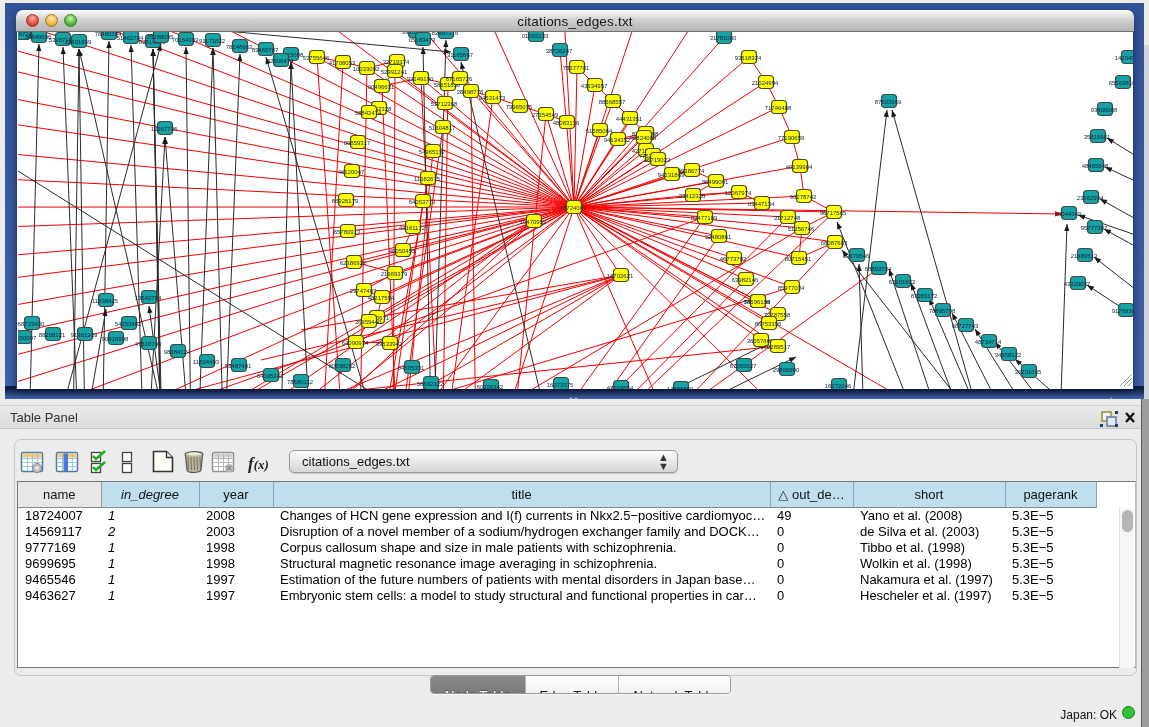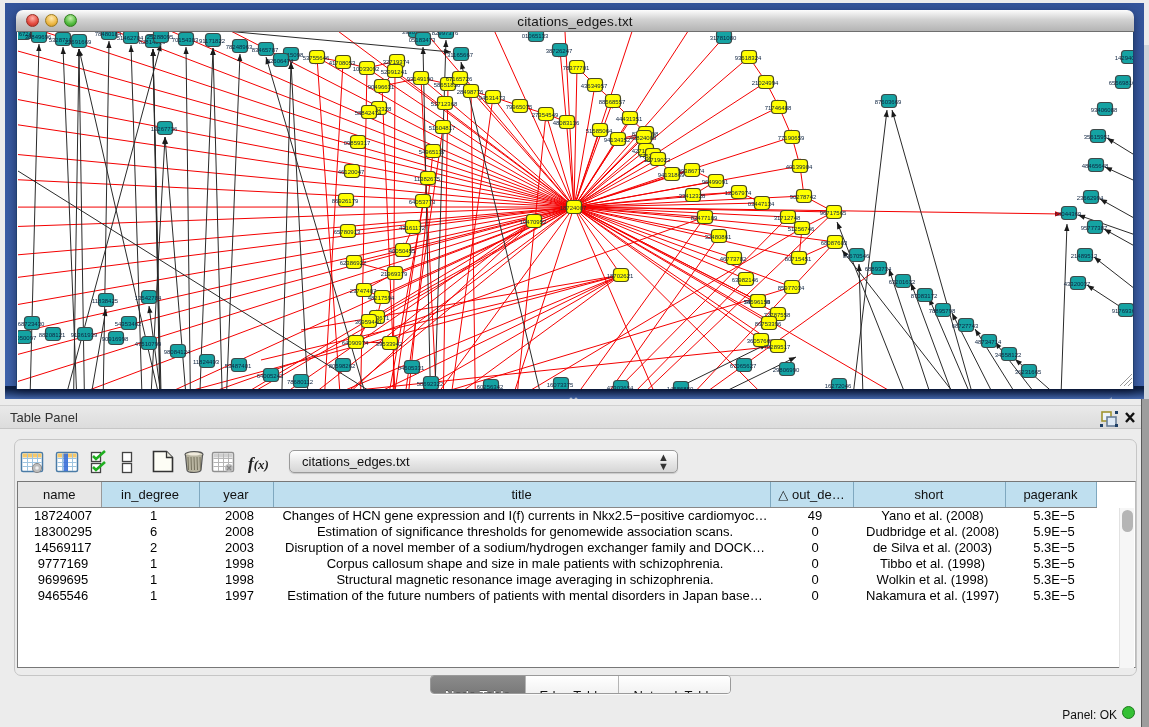--- a/index.html
+++ b/index.html
@@ -14,39 +14,39 @@
   border-bottom:1px solid #6f6f6f; }
 #title { position:absolute; width:100%; text-align:center; top:4px; font-size:13.5px;
   color:#161616; font-weight:normal; letter-spacing:0.2px; }
 .tl { position:absolute; top:4px; width:13px; height:13px; border-radius:50%; }
 #tl1 { left:10px; background:radial-gradient(circle at 50% 30%, #ffb0a8, #e3493e 60%, #b33126); border:1px solid #9a2b22;}
 #tl2 { left:29px; background:radial-gradient(circle at 50% 30%, #ffe9b0, #edb844 60%, #c08a1e); border:1px solid #9d7a1d;}
 #tl3 { left:48px; background:radial-gradient(circle at 50% 30%, #c8f0b0, #52bb3e 60%, #2e8f1f); border:1px solid #2f7d1c;}
 #canvas { position:absolute; left:0; top:22px; width:1118px; height:357px;
   background:#fff; overflow:hidden; border-left:1px solid #20406f; border-right:1px solid #20406f; }
 #canvas svg { left:1px !important; top:0 !important; }
-#panel { position:absolute; left:0; top:399px; width:1149px; height:328px; background:#ececec;text-align:center; }
+#panel { position:absolute; left:0; top:399px; width:1149px; height:328px; background:#ececec; }
 #phead { position:absolute; left:0; top:6px; width:1141px; height:24px;
   background:linear-gradient(#e9e9e9,#dcdcdc); border-top:1px solid #d0d0d0; border-bottom:1px solid #c6c6c6; }
 #phead span { position:absolute; left:10px; top:4px; font-size:13px; color:#333; }
 #toolwrap { position:absolute; left:14px; top:40px; width:1123px; height:237px;
   border:1px solid #c6c6c6; border-radius:7px; }
 #combo { position:absolute; left:289px; top:51px; width:389px; height:23px;
   border:1px solid #9a9a9a; border-radius:5px;
   background:linear-gradient(#ffffff,#e8e8e8 50%,#d6d6d6); box-shadow:0 1px 1px rgba(0,0,0,.15);}
 #combo .txt { position:absolute; left:12px; top:3px; font-size:13px; color:#111; }
 #combo .arr { position:absolute; right:8px; top:2px; font-size:11px; color:#333; line-height:9px; }
 #tbl { position:absolute; left:17px; top:82px; width:1119px; height:187px;
   background:#fff; border:1px solid #777; border-right:1px solid #bbb; }
 table { border-collapse:collapse; table-layout:fixed; width:1078px; font-size:13px;padding-left:16px; }
 th { height:25px; background:#bfdfef; border-right:1px solid #7fa8bf; border-bottom:1px solid #888;
   font-weight:normal; color:#111; font-size:13px; }
 th.c1 { background:#e7e7e7; border-right:1px solid #999; }
 td { height:16px; padding:0 0 0 7px; white-space:nowrap; overflow:hidden; color:#000; font-size:13px; }
-.c1 { width:83px; } .c2 { width:98px; } .c3 { width:74px; } .c4 { width:497px; }
+.c1 { width:83px; } .c2 { width:98px;font-style:italic; } .c3 { width:74px; } .c4 { width:497px; }
 .c5 { width:83px; } .c6 { width:152px; } .c7 { width:91px; }
 #sbar { position:absolute; left:1101px; top:26px; width:15px; height:160px; background:#f6f6f6;
   border-left:1px solid #e2e2e2; }
 #sthumb { position:absolute; left:2px; top:2px; width:11px; height:22px; border-radius:6px; background:#b5b5b5; }
 #tabs { position:absolute; left:430px; top:276px; height:19px; display:flex;
   border:1px solid #9a9a9a; border-radius:4px; overflow:hidden; box-shadow:0 1px 0 rgba(255,255,255,.7);}
 .tab { font-size:13px; padding:12px 14px 0 14px; color:#111;
   background:linear-gradient(#ffffff,#f2f2f2); border-right:1px solid #b5b5b5; }
 .tab.sel { background:linear-gradient(#8b8b8b,#7a7a7a); color:#fff; text-shadow:0 -1px 0 #555; }
 #mem { position:absolute; right:32px; top:309px; font-size:12px; color:#111; }
@@ -872,29 +872,20 @@
       <tr>
             <td class="c1">18724007</td>
             <td class="c2">1</td>
             <td class="c3">2008</td>
             <td class="c4">Changes of HCN gene expression and I(f) currents in Nkx2.5−positive cardiomyoc…</td>
             <td class="c5">49</td>
             <td class="c6">Yano et al. (2008)</td>
             <td class="c7">5.3E−5</td>
           </tr>
 <tr>
-            <td class="c1">18300295</td>
-            <td class="c2">6</td>
-            <td class="c3">2008</td>
-            <td class="c4">Estimation of significance thresholds for genomewide association scans.</td>
-            <td class="c5">0</td>
-            <td class="c6">Dudbridge et al. (2008)</td>
-            <td class="c7">5.9E−5</td>
-          </tr>
-<tr>
             <td class="c1">14569117</td>
             <td class="c2">2</td>
             <td class="c3">2003</td>
             <td class="c4">Disruption of a novel member of a sodium/hydrogen exchanger family and DOCK…</td>
             <td class="c5">0</td>
             <td class="c6">de Silva et al. (2003)</td>
             <td class="c7">5.3E−5</td>
           </tr>
 <tr>
             <td class="c1">9777169</td>
@@ -916,27 +907,36 @@
           </tr>
 <tr>
             <td class="c1">9465546</td>
             <td class="c2">1</td>
             <td class="c3">1997</td>
             <td class="c4">Estimation of the future numbers of patients with mental disorders in Japan base…</td>
             <td class="c5">0</td>
             <td class="c6">Nakamura et al. (1997)</td>
             <td class="c7">5.3E−5</td>
           </tr>
+<tr>
+            <td class="c1">9463627</td>
+            <td class="c2">1</td>
+            <td class="c3">1997</td>
+            <td class="c4">Embryonic stem cells: a model to study structural and functional properties in car…</td>
+            <td class="c5">0</td>
+            <td class="c6">Hescheler et al. (1997)</td>
+            <td class="c7">5.3E−5</td>
+          </tr>
     </tbody>
       </table>
     <div id="sbar">
         <div id="sthumb"></div>
       </div>
   </div>
   <div id="tabs">
     <div class="tab sel">Node Table</div>
       <div class="tab">Edge Table</div>
       <div class="tab" style="border-right:none">Network Table</div>
   </div>
-  <div id="mem">Panel: OK</div>
+  <div id="mem">Japan: OK</div>
     <div id="memdot"></div>
 </div>
 <div id="rstrip"></div>
 
 </body></html>

